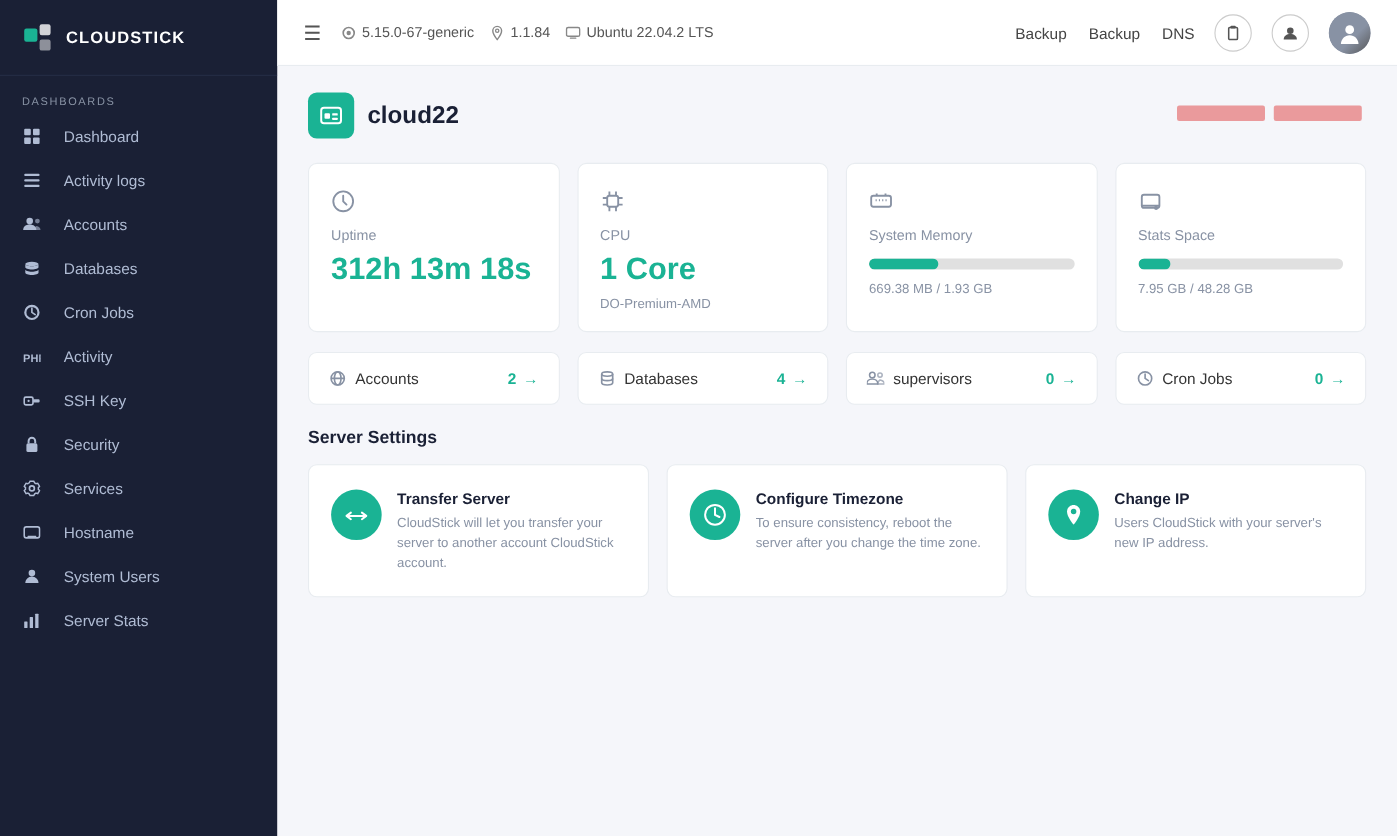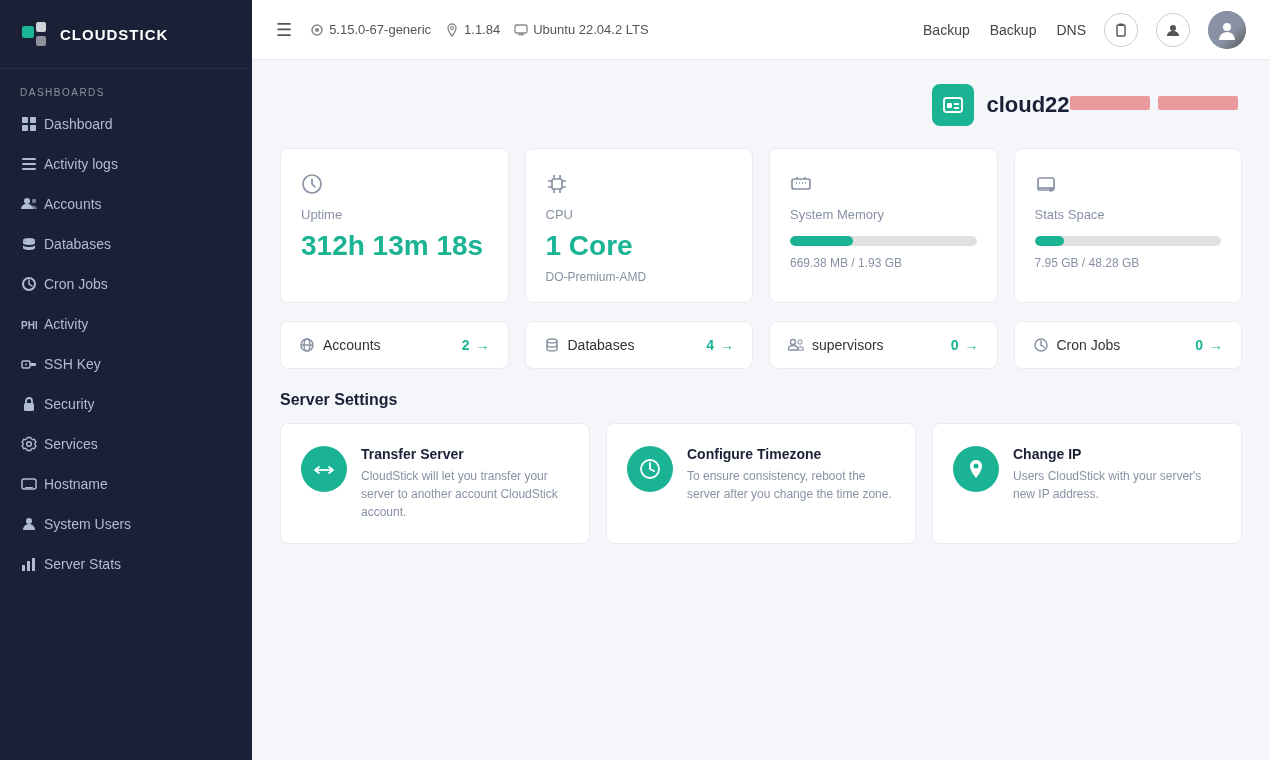--- a/index.html
+++ b/index.html
@@ -44,21 +44,21 @@
       text-transform: uppercase;
       padding: 18px 20px 6px 20px;
     }
     .sidebar-item {
       display: flex;
       align-items: center;
       padding: 11px 20px;
       color: #b0bcd4;
       cursor: pointer;
       font-size: 14px;
-      gap: 6px;
+      gap: 20px;
       transition: background 0.15s;
     }
     .sidebar-item-icon {
       width: 18px;
       height: 18px;
       display: flex;
       align-items: center;
       justify-content: center;
       flex-shrink: 0;
     }
@@ -141,21 +141,21 @@
     .content {
       flex: 1;
       overflow-y: auto;
       padding: 24px 28px;
     }
 
     
     .page-header {
       display: flex;
       align-items: center;
-      justify-content: flex-end;
+      justify-content: space-between;
       margin-bottom: 22px;
     }
     .page-title-wrap {
       display: flex;
       align-items: center;
       gap: 12px;
     }
     .page-title-icon {
       width: 42px; height: 42px;
       background: #1ab394;

